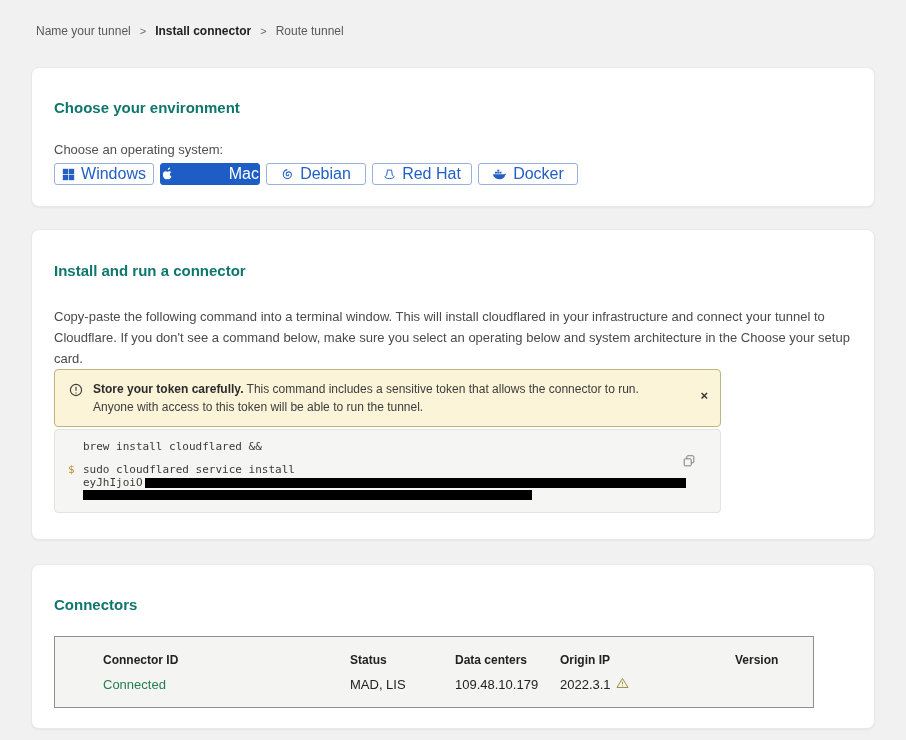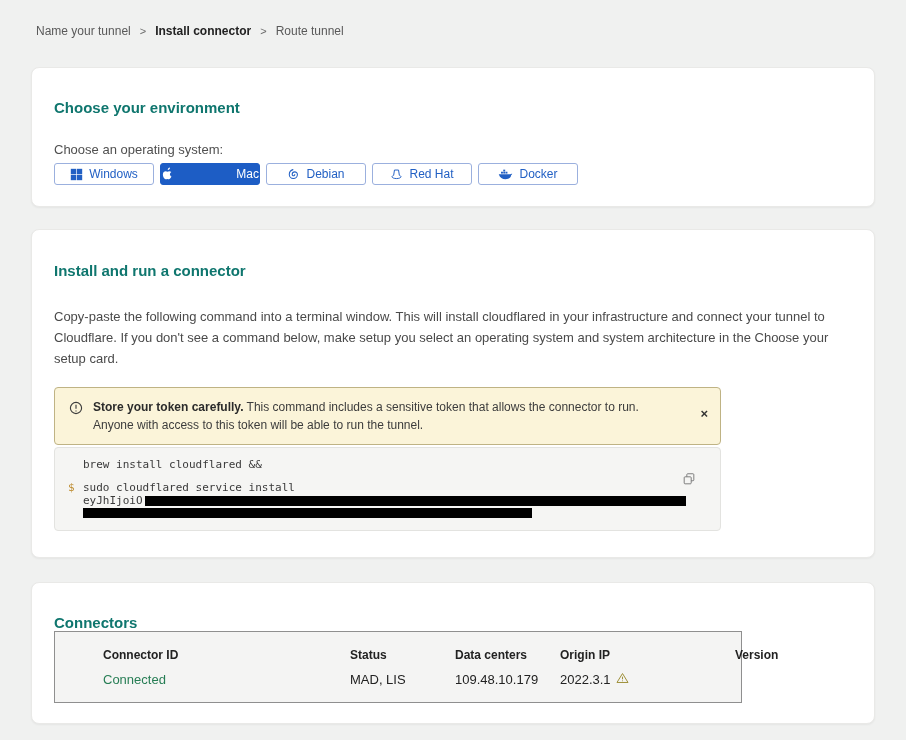--- a/index.html
+++ b/index.html
@@ -38,21 +38,21 @@
   #env-card { margin-top: 29px; padding: 31px 22px 21px 22px; }
   .os-label { margin-top: 26px; font-size: 13px; color: #4f4f4f; }
   .os-row { margin-top: 6px; display: flex; gap: 6px; }
   .os-btn {
     width: 100px; height: 22px;
     display: flex; align-items: center; justify-content: center; gap: 6px;
     background: #ffffff;
     border: 1px solid #9bb0de;
     border-radius: 3px;
     color: #2260c4;
-    font-size: 12px;
+    font-size: 16px;
     font-family: "Liberation Sans", sans-serif;
     cursor: pointer;
   }
   .os-btn.selected {
     background: #1d5dc5;
     border-color: #1d5dc5;
     color: #ffffff;
     justify-content: space-between;
   }
   .os-btn svg { display: block; }
@@ -61,21 +61,20 @@
   .description {
     margin-top: 27px;
     font-size: 13px;
     line-height: 21px;
     color: #4a4a4a;
     max-width: 798px;
   }
 
   
   .banner {
-    margin-top: 18px;
     width: 667px;
     background: #fbf4d9;
     border: 1px solid #bfb384;
     border-radius: 4px;
     padding: 10px 12px 10px 14px;
     display: flex;
     align-items: flex-start;
     gap: 10px;
   }
   .banner-icon { margin-top: 3px; flex: none; }
@@ -116,21 +115,22 @@
   .redact-bar { background: #000; height: 10px; display: inline-block; }
   .bar-1 { width: 541px; margin-left: 2px; }
   .bar-2 { width: 449px; margin-top: 1px; margin-left: 15px; display: block; }
   .copy-btn {
     position: absolute; top: 24px; right: 24px;
     background: none; border: none; cursor: pointer; padding: 0;
   }
 
   #connectors-card { margin-top: 24px; padding: 31px 22px 20px 22px; }
   .conn-table {
-    width: 688px;
+    margin-top: 23px;
+    width: 760px;
     background: #f4f4f3;
     border: 1px solid #8f8f8f;
     padding: 16px 0 15px 48px;
   }
   .conn-row {
     display: grid;
     grid-template-columns: 247px 105px 105px 175px 1fr;
   }
   .conn-row.head { font-size: 12px; font-weight: bold; color: #222; }
   .conn-row.body { margin-top: 10px; font-size: 13px; color: #222; }
@@ -204,21 +204,21 @@
         </svg>
       </span>
       <span>Docker</span>
     </button>
 
   </div>
 </section>
 
 <section class="card" id="connector-card">
   <h2 class="card-title">Install and run a connector</h2>
-  <p class="description">Copy-paste the following command into a terminal window. This will install cloudflared in your infrastructure and connect your tunnel to Cloudflare. If you don't see a command below, make setup you select an operating system and system architecture in the Choose your setup card.</p>
+  <p class="description">Copy-paste the following command into a terminal window. This will install cloudflared in your infrastructure and connect your tunnel to Cloudflare. If you don't see a command below, make sure you select an operating below and system architecture in the Choose your setup card.</p>
 
   <div class="banner">
     <span class="banner-icon">
       <svg width="14" height="14" viewBox="0 0 16 16" fill="none" stroke="#3c3c3c" stroke-width="1.3">
         <circle cx="8" cy="8" r="6.4"></circle>
         <line x1="8" y1="4.4" x2="8" y2="8.8"></line>
         <line x1="8" y1="10.8" x2="8" y2="11.9"></line>
       </svg>
     </span>
     <span class="banner-text"><b>Store your token carefully.</b><span> This command includes a sensitive token that allows the connector to run. Anyone with access to this token will be able to run the tunnel.</span></span>

